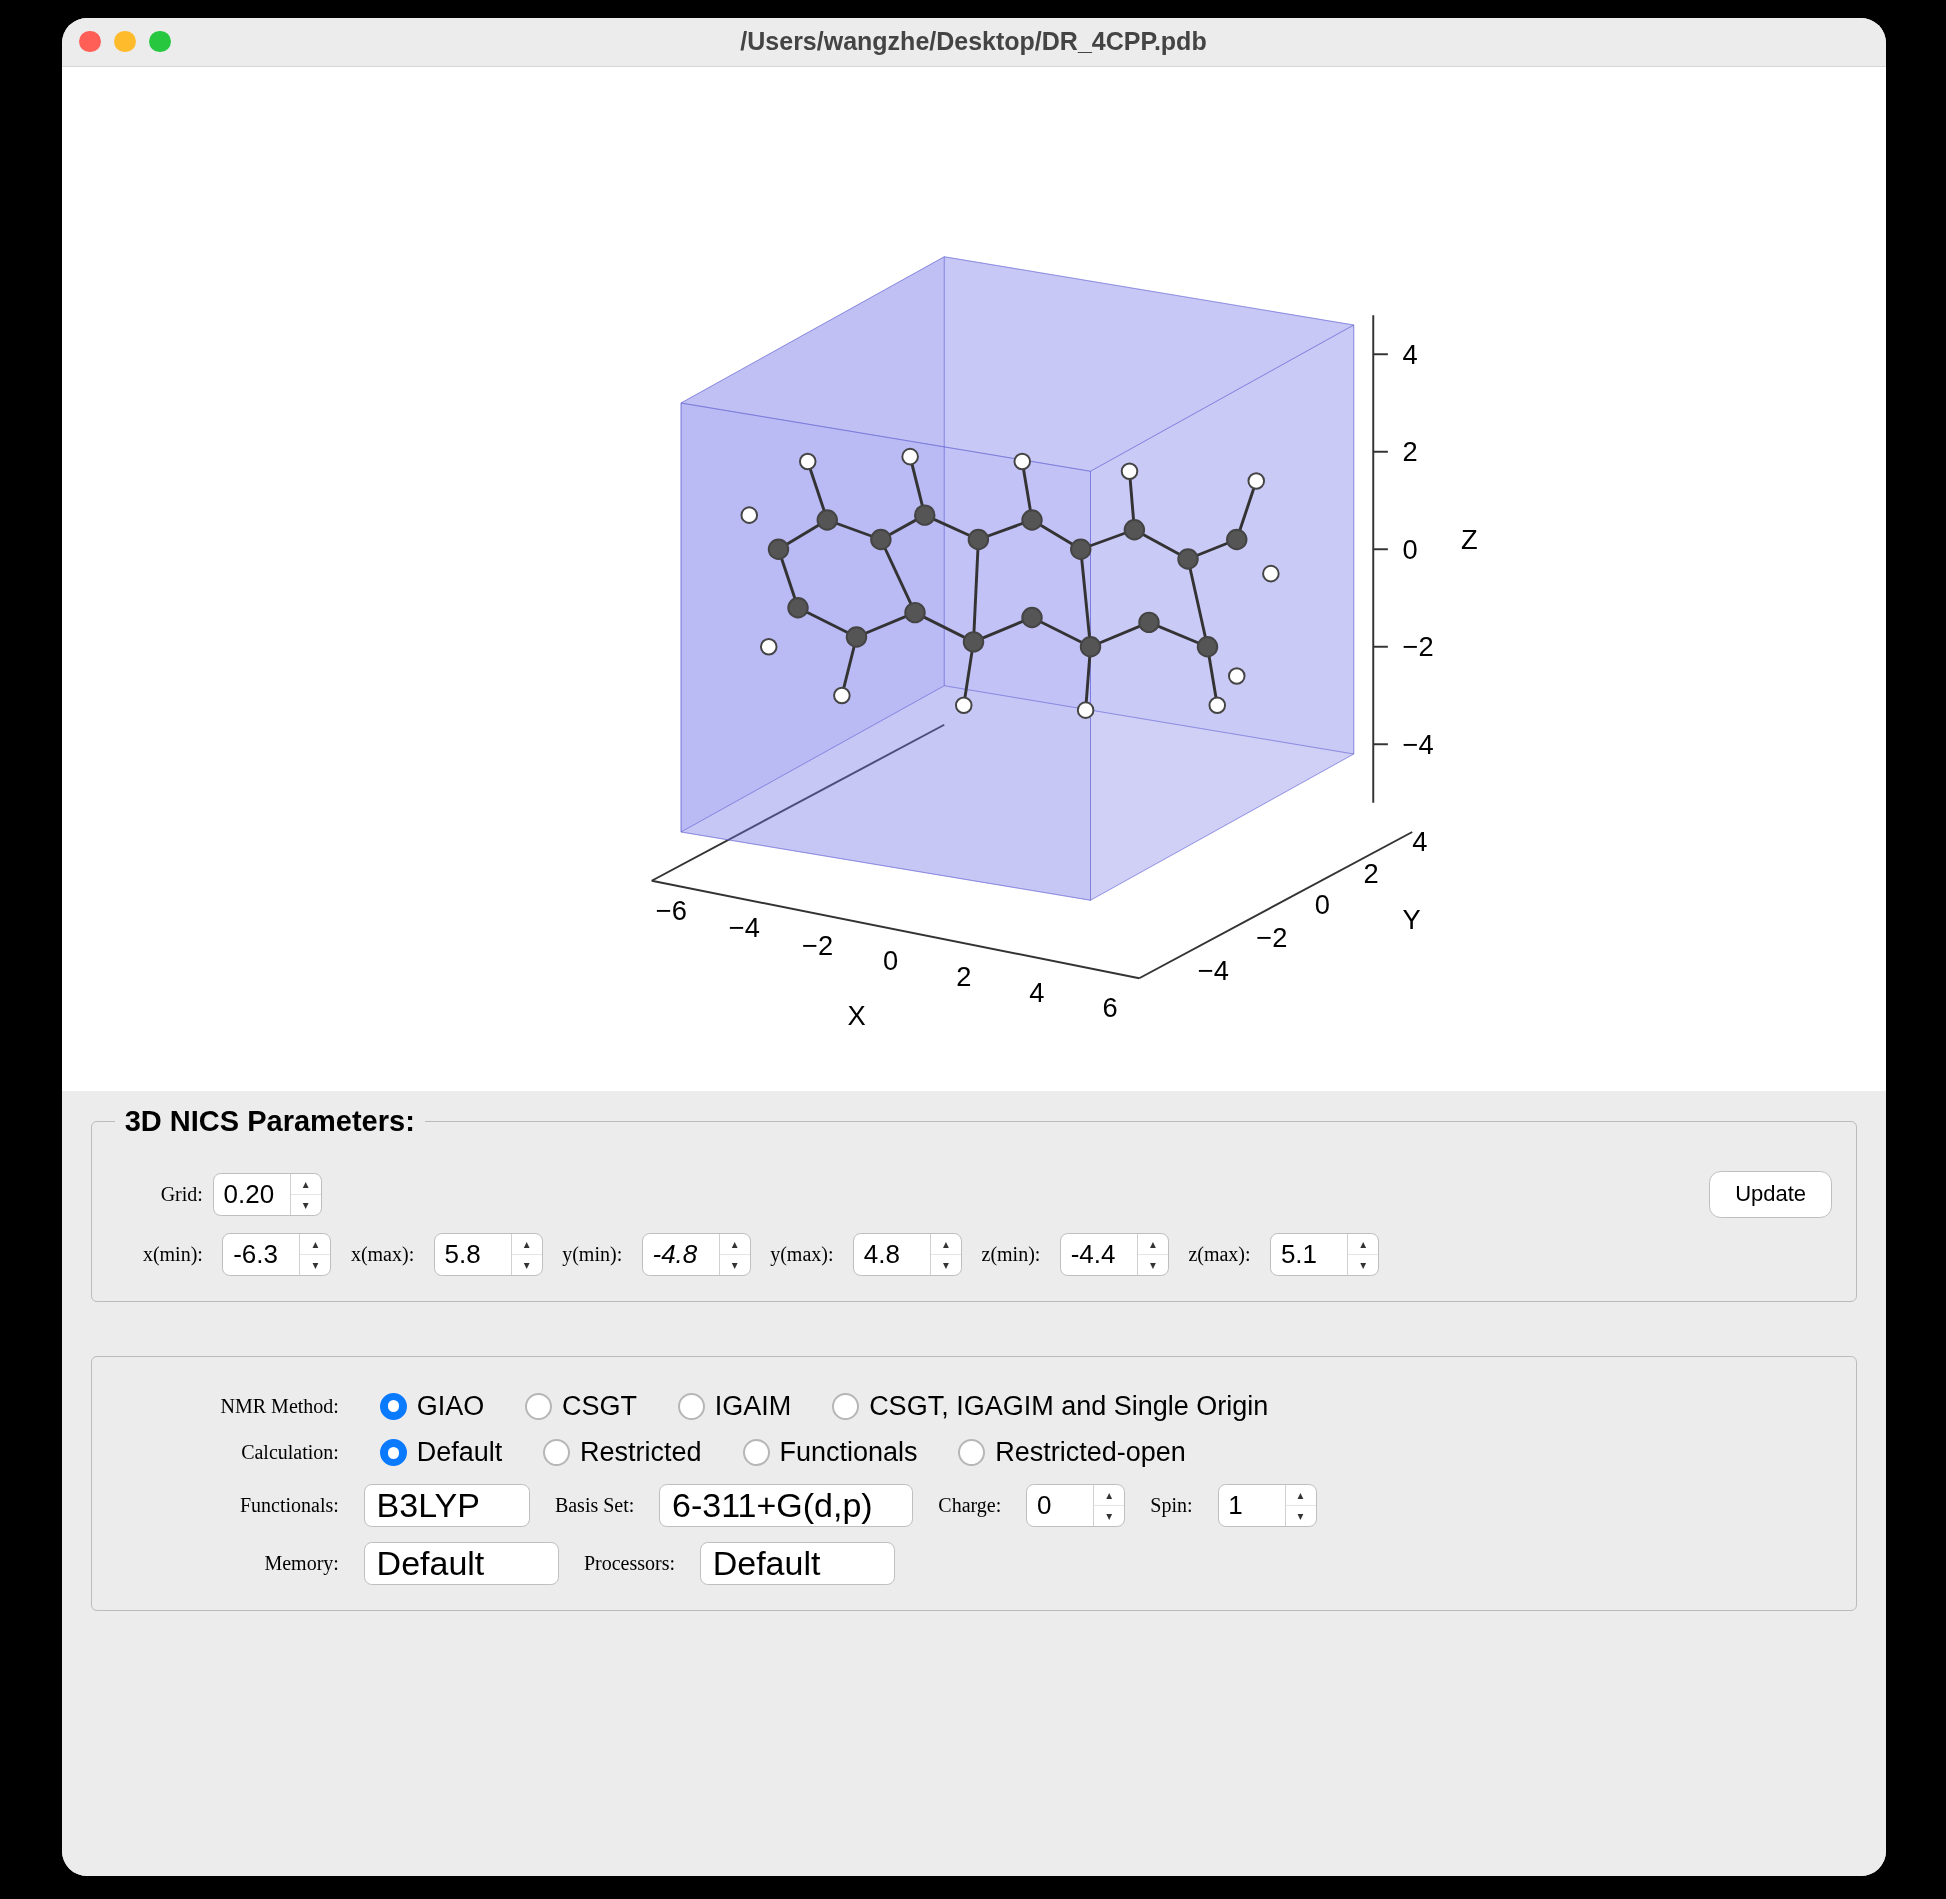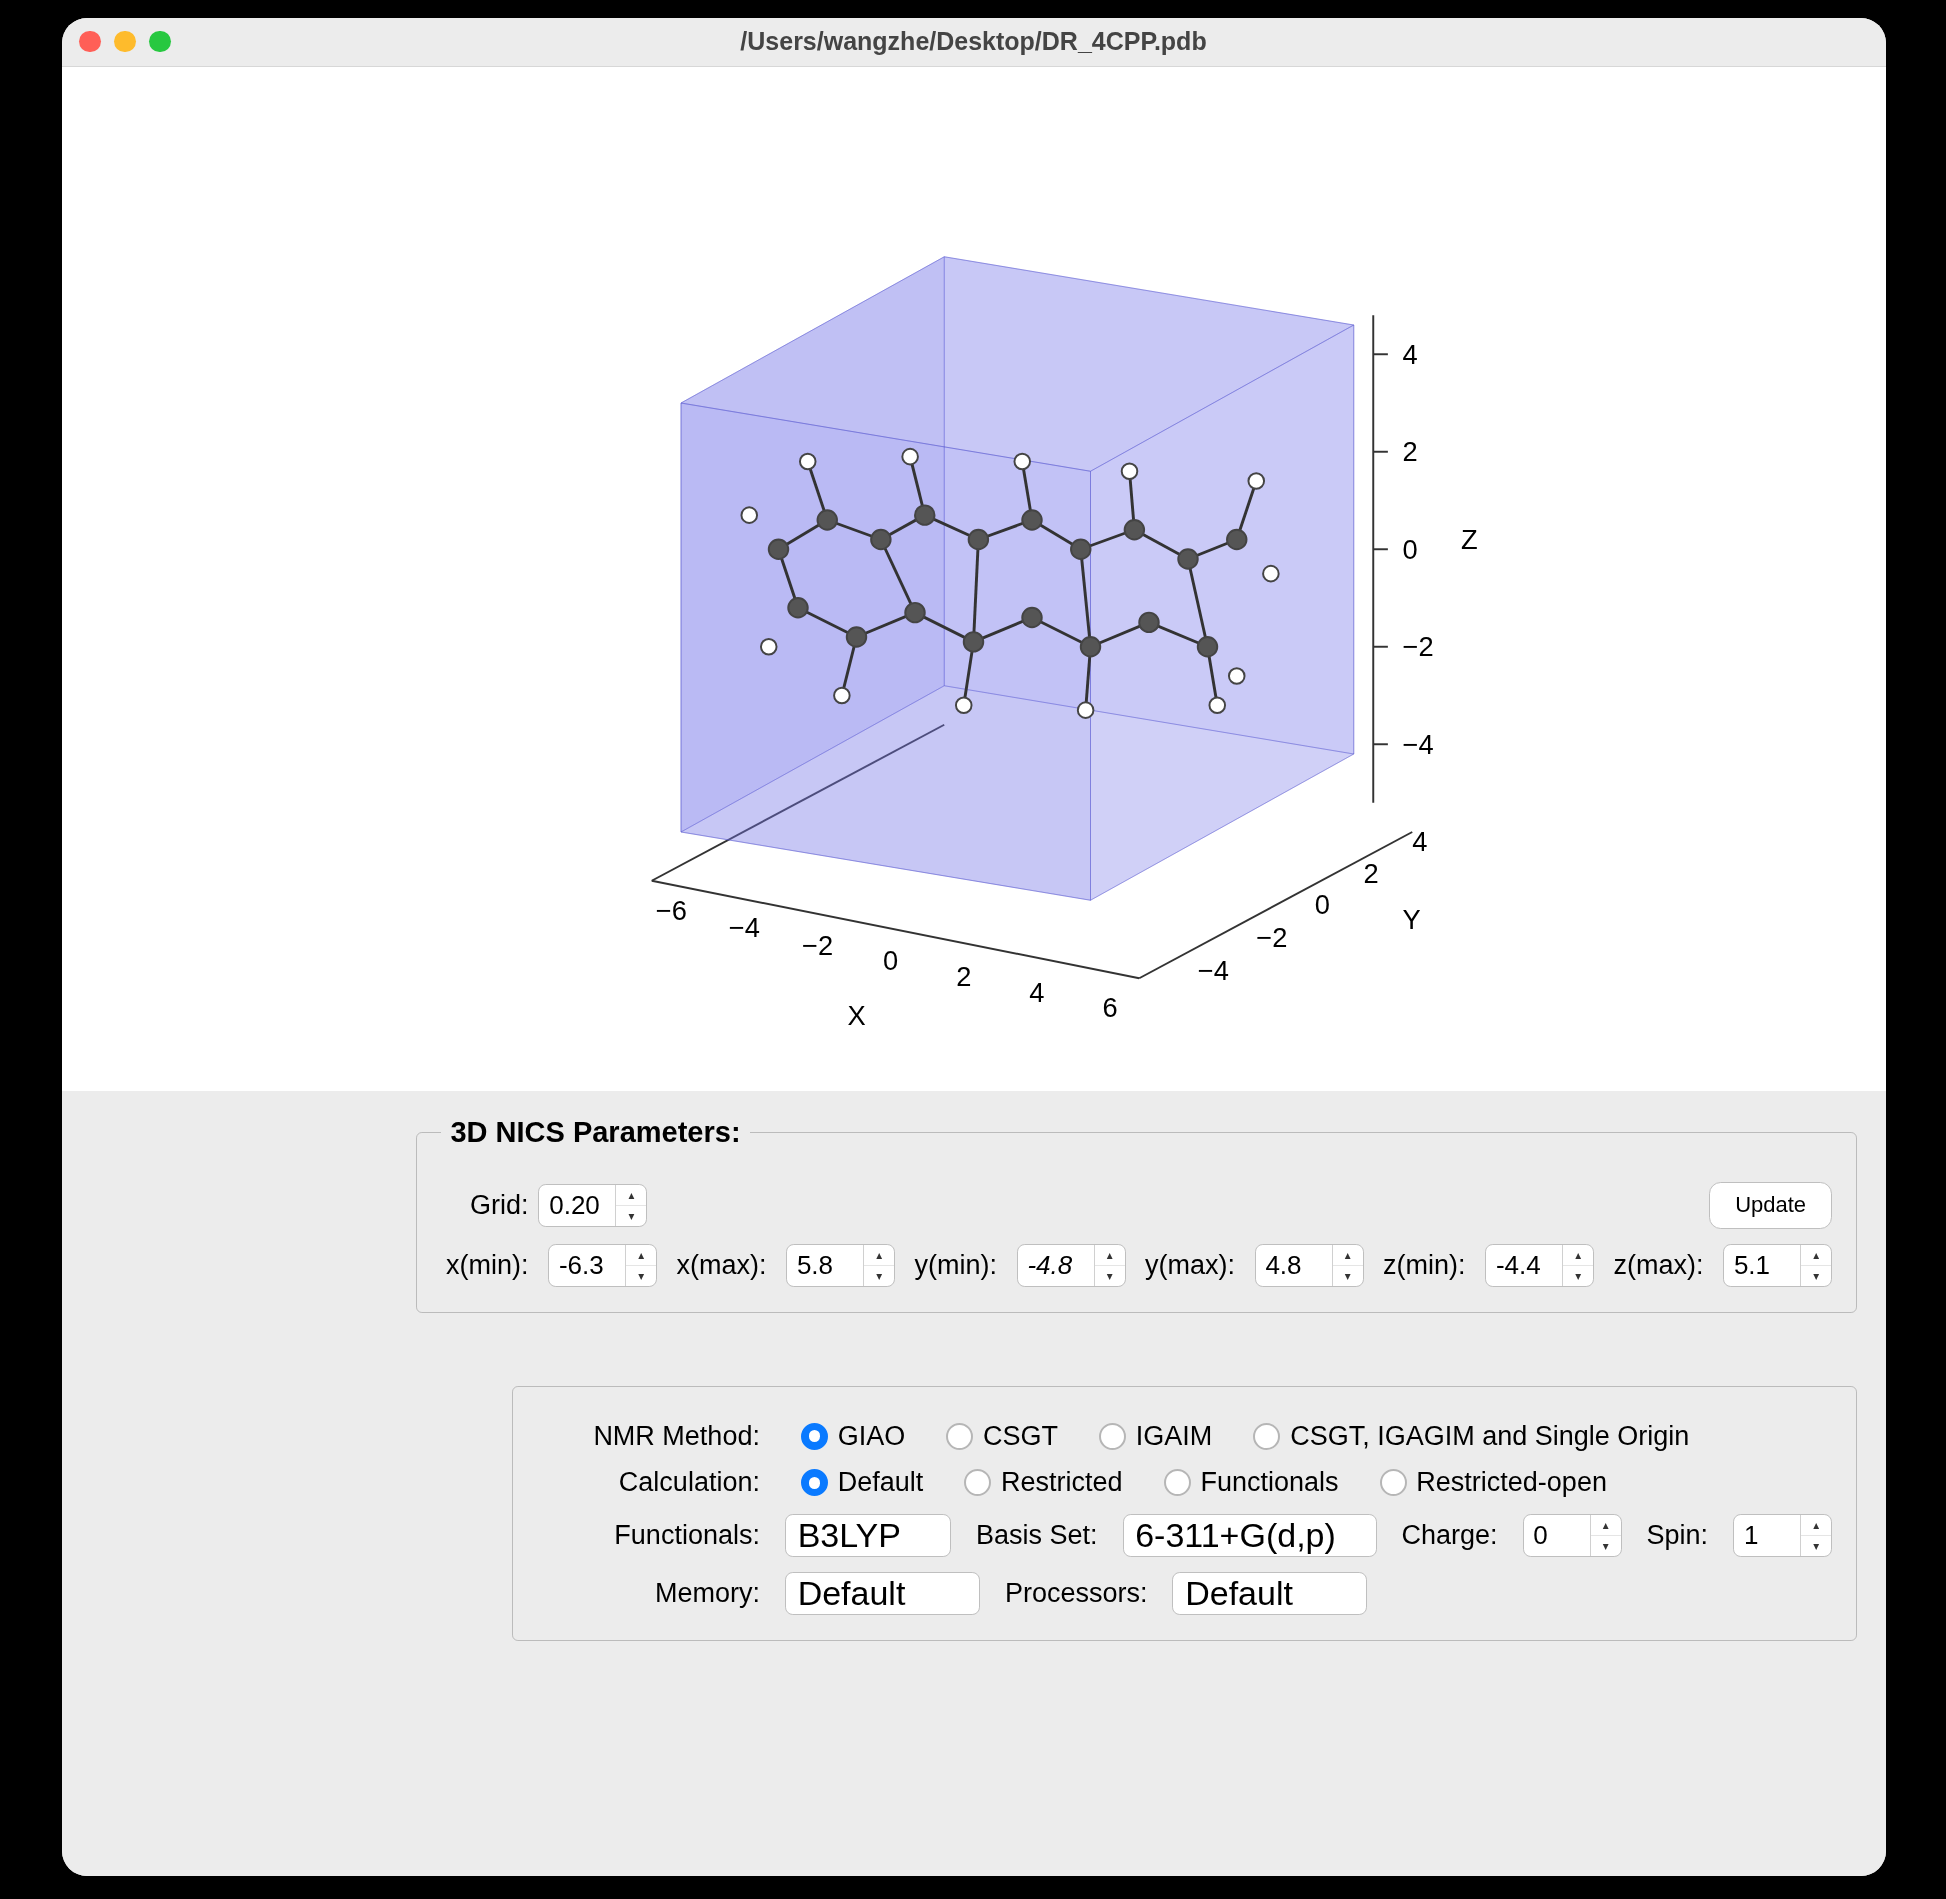--- a/index.html
+++ b/index.html
@@ -44,31 +44,31 @@
       pointer-events: none;
     }
     .plot-area {
       flex: 0 0 1024px;
       background: #fff;
       display: flex; align-items: center; justify-content: center;
     }
     .controls {
       background: #ececec;
       flex: 1;
-      padding: 25px 29px 39px 29px;
-      display: flex; flex-direction: column; gap: 73px; align-items: flex-end;
+      padding: 14px 29px 39px 29px;
+      display: flex; flex-direction: column; gap: 54px;
     }
     fieldset {
       border: 1px solid #bbb;
       border-radius: 5.9px;
       padding: 17.6px 23.4px 25px 23.4px;
     }
     legend { font-weight: 700; font-size: 29px; padding: 0 9.8px; }
     .row { display: flex; align-items: center; gap: 9.8px; margin-top: 15.6px; }
-    .label { text-align: right; white-space: nowrap; font-size: 27px; }
+    .label { text-align: right; white-space: nowrap; font-size: 20px; font-family: Liberation Serif, serif; }
     .spin {
       display: inline-flex; align-items: center;
       background: #fff; border: 1px solid #bfbfbf; border-radius: 7.8px;
       height: 43px; overflow: hidden;
     }
     .spin input {
       border: none; outline: none; height: 100%;
       padding: 0 9.8px; font-size: 26px; min-width: 66px;
       background: transparent;
     }

